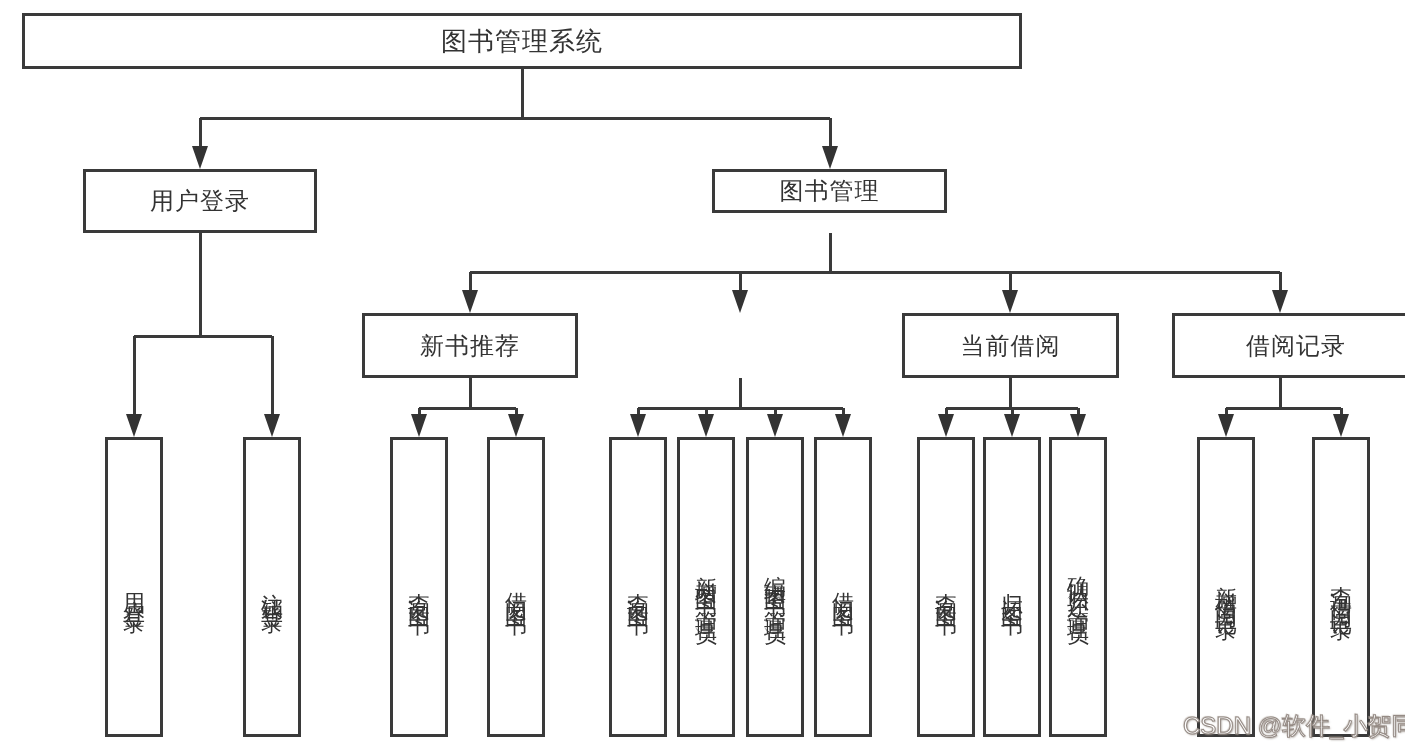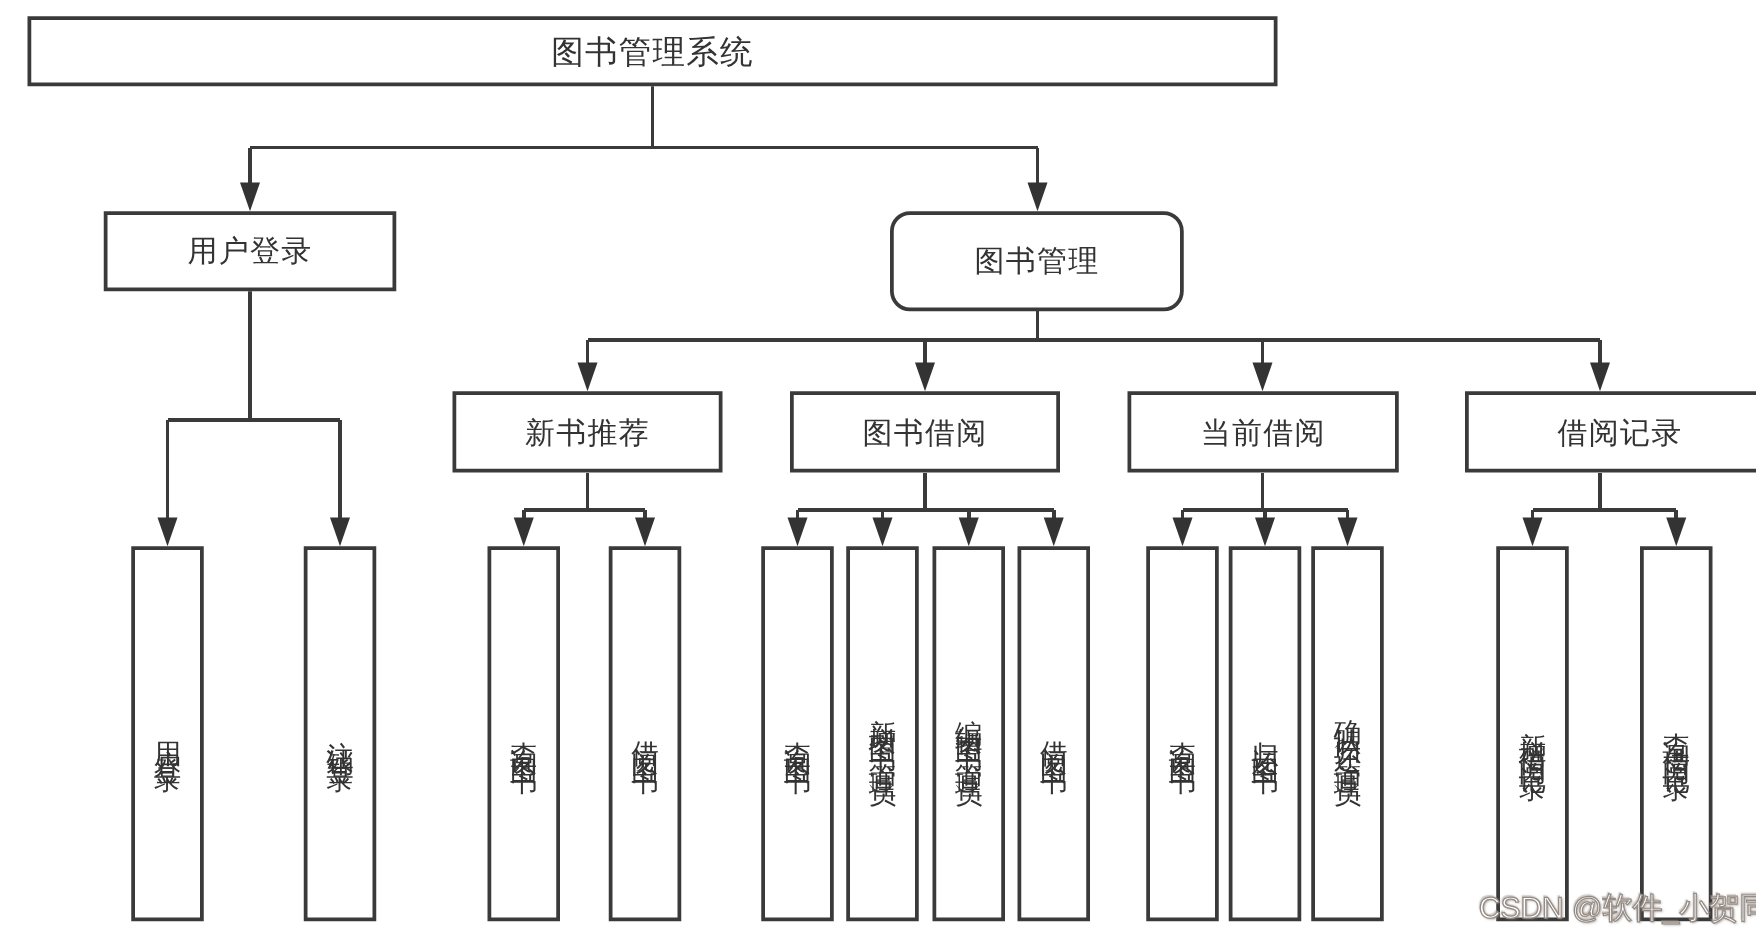--- a/index.html
+++ b/index.html
@@ -102,24 +102,23 @@
       <polygon points="1004,414 1020,414 1012,437"></polygon>
       <polygon points="1070,414 1086,414 1078,437"></polygon>
       <polygon points="1218,414 1234,414 1226,437"></polygon>
       <polygon points="1333,414 1349,414 1341,437"></polygon>
     </g>
   </svg>
 
   <div class="node h-node root-node" style="left:22px; top:13px; width:1000px; height:56px;">图书管理系统</div>
 
   <div class="node h-node" style="left:83px; top:169px; width:234px; height:64px;">用户登录</div>
-  <div class="node h-node" style="left:712px; top:169px; width:235px; height:80px;border-radius:16px;">图书管理</div>
+  <div class="node h-node" style="left:712px; top:169px; width:235px; height:44px;">图书管理</div>
 
   <div class="node h-node" style="left:362px; top:313px; width:216px; height:65px;text-align:right;">新书推荐</div>
-  <div class="node h-node" style="left:632px; top:313px; width:216px; height:65px;">图书借阅</div>
   <div class="node h-node" style="left:902px; top:313px; width:217px; height:65px;text-align:center;">当前借阅</div>
   <div class="node h-node" style="left:1172px; top:313px; width:248px; height:65px;">借阅记录</div>
 
   <div class="node v-node" style="left:105px; top:437px; width:58px; height:300px;">用户登录</div>
   <div class="node v-node" style="left:243px; top:437px; width:58px; height:300px;">注销登录</div>
 
   <div class="node v-node" style="left:390px; top:437px; width:58px; height:300px;">查询图书</div>
   <div class="node v-node" style="left:487px; top:437px; width:58px; height:300px;">借阅图书</div>
 
   <div class="node v-node" style="left:609px; top:437px; width:58px; height:300px;">查询图书</div>

